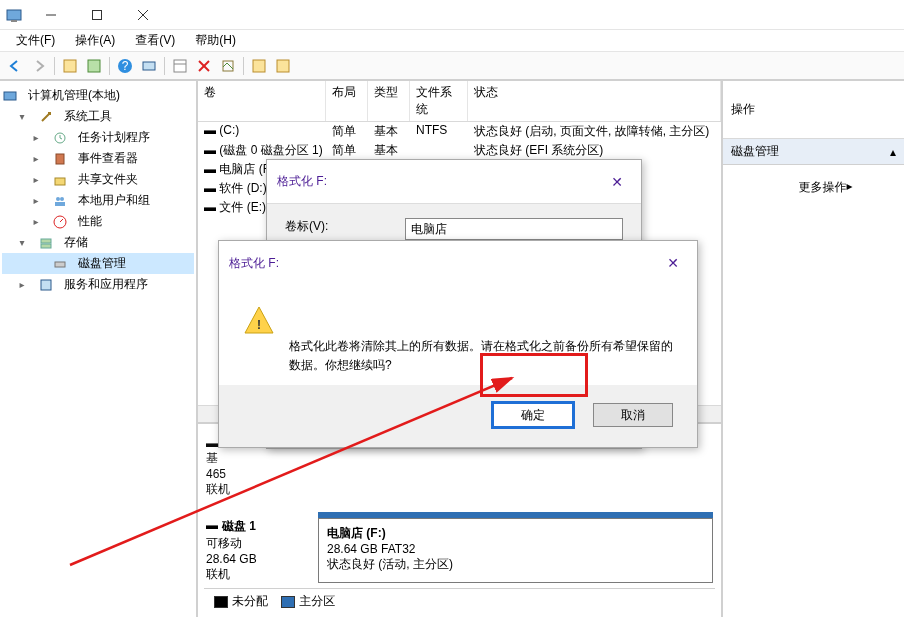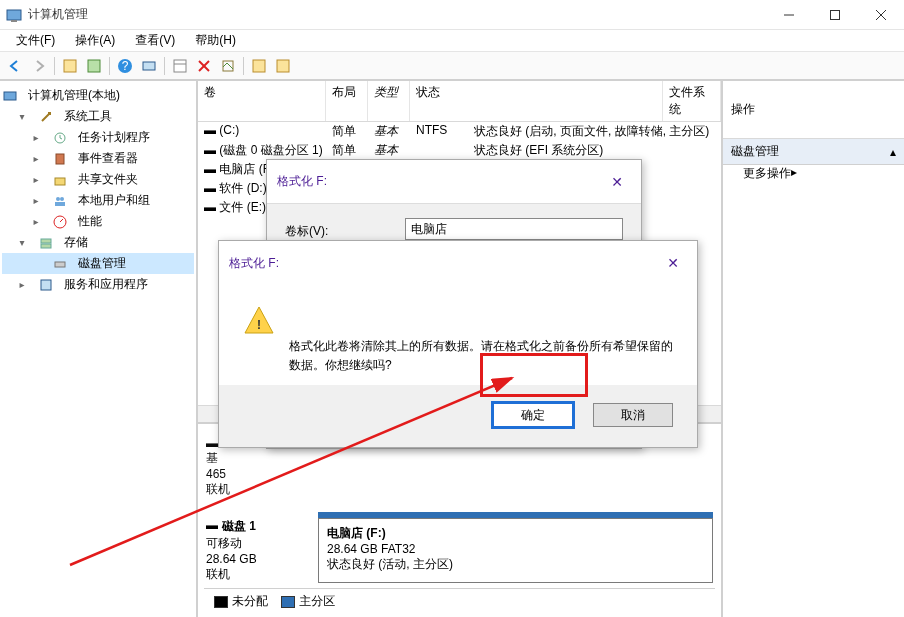--- a/index.html
+++ b/index.html
@@ -38,49 +38,49 @@
 .tree .lvl2 { padding-left: 14px; }
 .tree .lvl3 { padding-left: 28px; }
 
 
 .vol-header { display: flex; background: #fff; border-bottom: 1px solid #d9d9d9; }
 .vol-header .th { padding: 3px 6px; border-right: 1px solid #e5e5e5; font-weight: normal; }
 .vol-body .tr { display: flex; }
 .vol-body .td { padding: 1px 6px; white-space: nowrap; }
 .c-vol   { width: 128px; }
 .c-lay   { width: 42px; font-family: Liberation Mono, monospace; }
-.c-type  { width: 42px; font-style: italic; }
+.c-type  { width: 42px; }
 .c-fs    { width: 58px; }
 .c-stat  { flex: 1; }
 
 
 .hscroll { height: 17px; border-top: 1px solid #d9d9d9; background: #f0f0f0; }
 
 
 .diskmap { flex: 1; border-top: 2px solid #d0d0d0; padding: 6px 8px 0 8px; overflow: hidden; }
 .disk-row { display: flex; margin-bottom: 14px; }
 .disk-label { width: 112px; font-size: 12px; padding-top: 6px; }
 .disk-label b { font-weight: bold; }
 .partitions { flex: 1; display: flex; border-top: 6px solid #2f6fb3; }
 .partition { border: 1px solid #7a7a7a; padding: 6px 8px; background: #fff; }
 .legend-bar { position:absolute; bottom:7px; left:6px; right:6px; border-top:1px solid #d0d0d0; padding-top:4px; font-size:12px; }
 .legend-sw { display:inline-block; width:14px; height:12px; border:1px solid #333; vertical-align:middle; margin: 0 4px 0 10px; }
 
 
 .right-pane .hdr { padding: 20px 8px; border-bottom: 1px solid #d9d9d9; font-weight: normal; }
 .right-pane .section { background: #e7eef7; padding: 4px 8px; border-bottom: 1px solid #d0d0d0; display:flex; justify-content:space-between; align-items:center; }
-.right-pane .action { padding: 0 20px; display:flex; justify-content:flex-start; }
+.right-pane .action { padding: 14px 20px; display:flex; justify-content:center;margin-left:24px; }
 
 
 .dialog { position: absolute; background: #f0f0f0; border: 1px solid #aaa; box-shadow: 2px 2px 8px rgba(0,0,0,.25); }
 .dialog .dlg-title { height: 44px; display:flex; align-items:center; padding: 0 10px; background:#fff; border-bottom:1px solid #ddd; color:#4c1d95; }
 .dialog .dlg-title .spacer { flex:1; }
 .dialog .dlg-close { width:28px; height:28px; display:flex; align-items:center; justify-content:center; font-size:14px; }
 .dlg-body { padding: 14px 18px; }
-.field-row { display:flex; align-items:flex-end; margin-bottom: 10px; }
+.field-row { display:flex; align-items:flex-start; margin-bottom: 10px; }
 .field-row label { width: 120px; }
 .field-row input { flex:1; border:1px solid #888; padding:3px 5px; font-size:12px; background:#fff; }
 .dlg-buttons { display:flex; justify-content:flex-end; gap: 16px; padding: 10px 18px 14px; }
 .btn { min-width: 80px; height: 24px; border:1px solid #888; background:#e1e1e1; padding:0 18px; }
 
 
 .confirm-body { display:flex; padding: 20px 24px 10px; gap:14px; }
 .warn-icon { width:32px; height:32px; }
 .confirm-text { line-height: 1.6; margin-top: 32px; }
 .confirm-btns { display:flex; justify-content:flex-end; gap: 20px; padding: 18px 24px 20px; }
@@ -94,21 +94,20 @@
 </head>
 <body>
 
 <div class="titlebar">
   <span class="app-icon">
     <svg width="16" height="16">
         <rect x="1" y="3" width="14" height="10" fill="#6fa8dc" stroke="#2c5a8c"></rect>
         <rect x="5" y="13" width="6" height="2" fill="#888"></rect>
       </svg>
   </span>
-  <span class="title">计算机管理</span>
   <div class="win-btns">
     <div class="win-btn">
         <svg width="10" height="10">
           <line x1="0" y1="5" x2="10" y2="5" stroke="#333"></line>
         </svg>
       </div>
     <div class="win-btn">
         <svg width="10" height="10">
           <rect x="0.5" y="0.5" width="9" height="9" fill="none" stroke="#333"></rect>
         </svg>
@@ -321,22 +320,22 @@
       </li>
     </ul>
   </div>
 
   <div class="center-pane">
     <div>
       <div class="vol-header">
         <div class="th c-vol">卷</div>
         <div class="th c-lay">布局</div>
         <div class="th c-type">类型</div>
+        <div class="th c-fs">文件系统</div>
         <div class="th c-stat">状态</div>
-        <div class="th c-fs">文件系统</div>
       </div>
       <div class="vol-body">
         <div class="tr">
             <div class="td c-vol">▬ <span>(C:)</span></div>
             <div class="td c-lay">简单</div>
             <div class="td c-type">基本</div>
             <div class="td c-fs">NTFS</div>
             <div class="td c-stat">状态良好 (启动, 页面文件, 故障转储, 主分区)</div>
           </div>
         <div class="tr">

